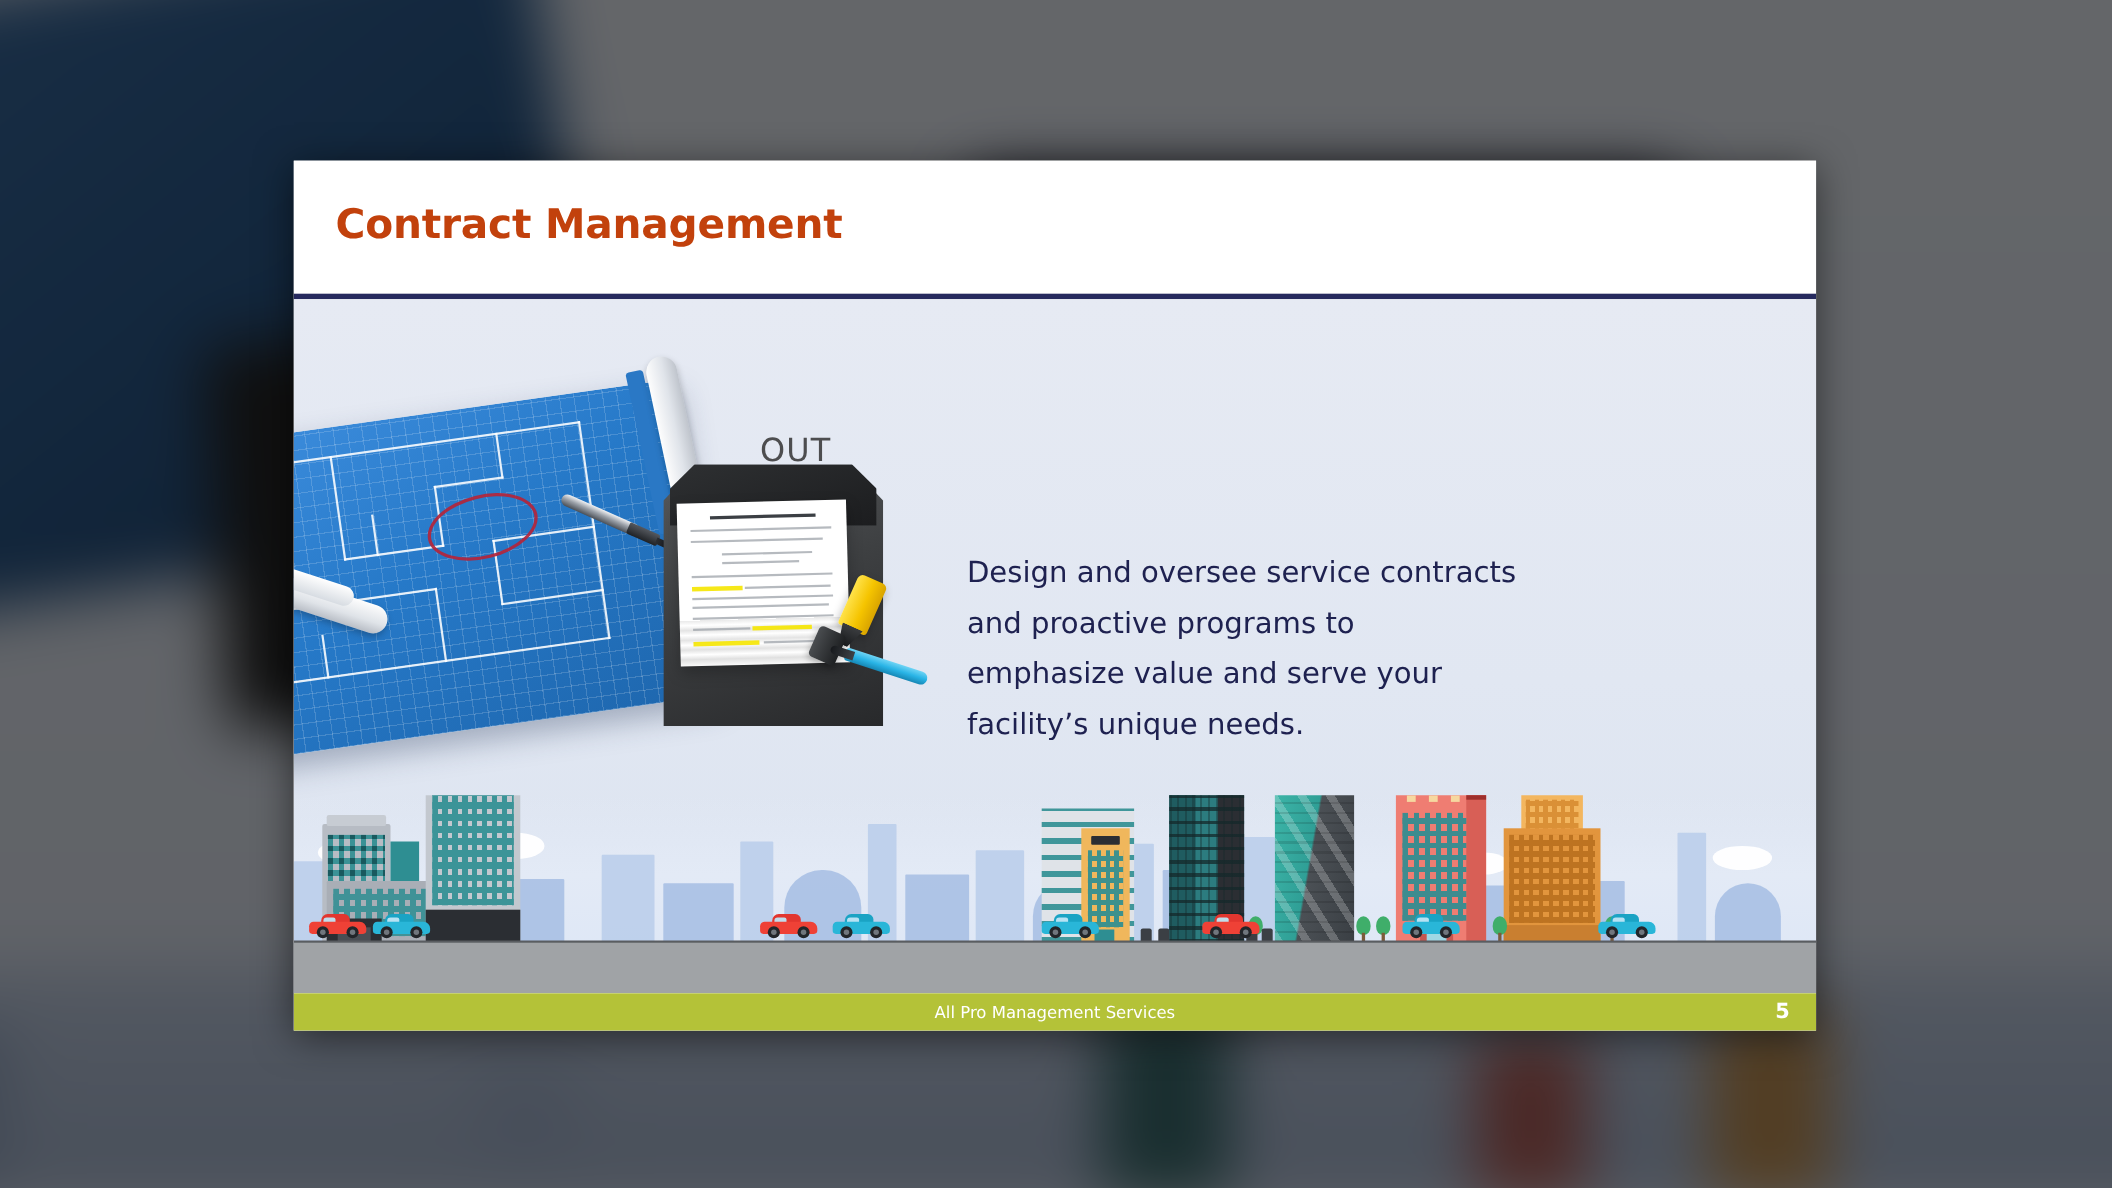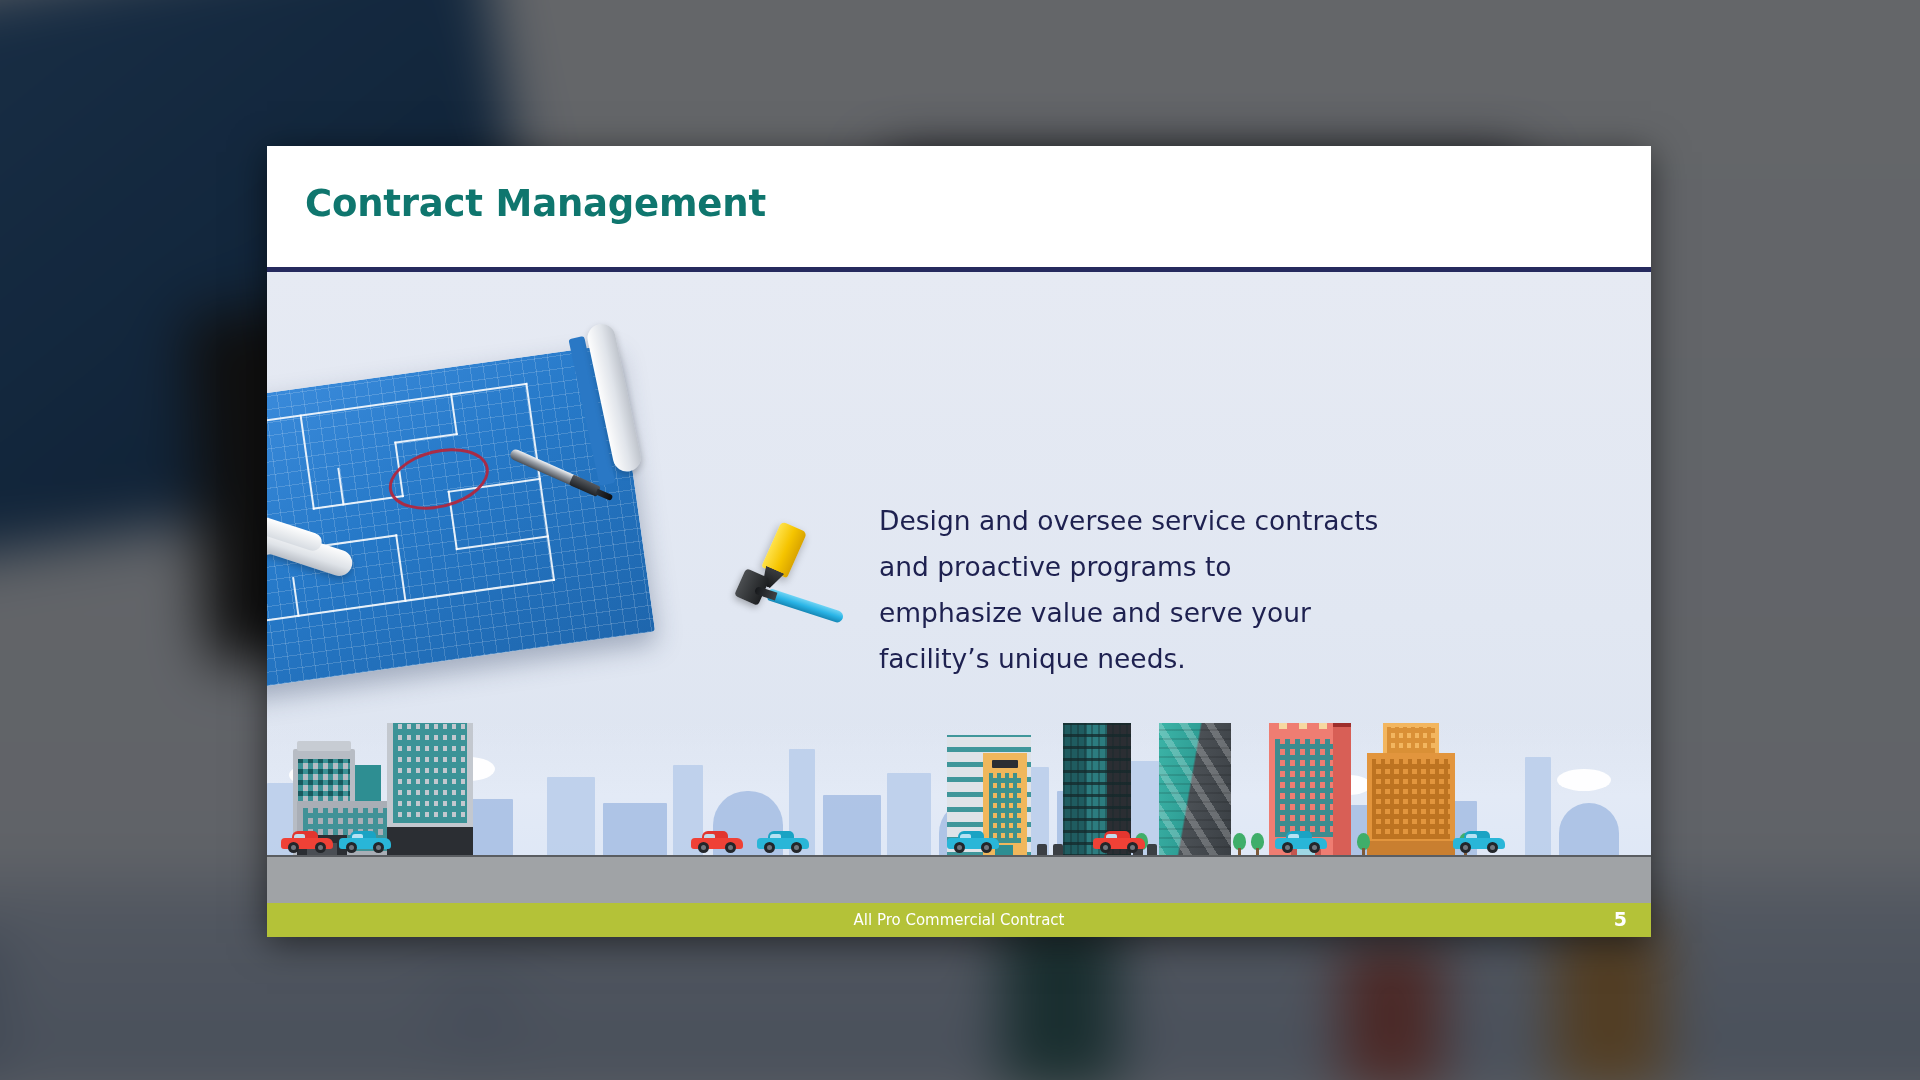--- a/index.html
+++ b/index.html
@@ -22,21 +22,21 @@
   .bd-line{height:44px;margin-bottom:36px;background:#23263a;border-radius:8px;}
   .bd-city{position:absolute;left:0;right:0;bottom:150px;height:200px;background:linear-gradient(180deg,#b9c9e4,#9fb4d6);}
   .bd-b{position:absolute;bottom:150px;border-radius:2px;}
 
   
   .slide{position:absolute;left:267px;top:146px;width:1384px;height:791px;
          background:#fff;box-shadow:0 6px 34px rgba(0,0,0,.55);overflow:hidden;}
 
   .slide-header{position:absolute;left:0;top:0;width:100%;height:121px;background:#fff;}
   .slide-title{position:absolute;left:38px;top:36px;font-size:37px;font-weight:bold;
-               color:#0f766e;letter-spacing:-.2px;white-space:nowrap;}
+               color:#c2410c;letter-spacing:-.2px;white-space:nowrap;}
   .hdr-rule{position:absolute;left:0;top:121px;width:100%;height:5px;background:#262a5e;}
 
   
   .logo{position:absolute;right:22px;top:14px;width:152px;height:92px;}
   .logo svg{display:block;}
   .logo-word{position:absolute;left:0;right:0;top:40px;text-align:center;
              font-size:25px;font-weight:bold;color:#22254f;letter-spacing:.5px;}
   .logo-tag{position:absolute;left:0;right:0;top:70px;text-align:center;
             font-size:9.5px;color:#3a3f66;letter-spacing:2.1px;}
 
@@ -215,20 +215,42 @@
         <div class="bp-rollL2"></div>
       </div>
 
       <div class="pen">
         <div class="body"></div>
           <div class="grip"></div>
           <div class="tip"></div>
       </div>
 
 
+      <div class="tray tray-out">
+        <div class="label">OUT</div>
+        <div class="shellB"></div>
+        <div class="rim"></div>
+        <div class="stack">
+          <div class="doc-head" style="left:30px;top:12px;width:96px"></div>
+          <div class="doc-line" style="left:12px;top:24px;width:128px"></div>
+          <div class="doc-line" style="left:12px;top:34px;width:120px"></div>
+          <div class="doc-line" style="left:40px;top:46px;width:82px"></div>
+          <div class="doc-line" style="left:40px;top:54px;width:70px"></div>
+          <div class="doc-line" style="left:12px;top:66px;width:128px"></div>
+          <div class="doc-hl" style="left:12px;top:76px;width:46px"></div>
+          <div class="doc-line" style="left:60px;top:77px;width:78px"></div>
+          <div class="doc-line" style="left:12px;top:86px;width:128px"></div>
+          <div class="doc-line" style="left:12px;top:94px;width:124px"></div>
+          <div class="doc-line" style="left:12px;top:104px;width:128px"></div>
+          <div class="doc-hl" style="left:66px;top:113px;width:54px"></div>
+          <div class="doc-line" style="left:12px;top:114px;width:52px"></div>
+          <div class="doc-hl" style="left:12px;top:126px;width:60px"></div>
+          <div class="doc-line" style="left:76px;top:127px;width:60px"></div>
+        </div>
+      </div>
 
       <div class="hl">
         <div class="barrel"></div>
           <div class="nib"></div>
       </div>
       <div class="hl-cap"></div>
 
       <div class="bpen">
         <div class="b"></div>
           <div class="t"></div>
@@ -453,18 +475,18 @@
               <i></i>
             </div>
           <div class="whl" style="left:34px">
               <i></i>
             </div>
         </div>
       </div>
     </div>
 
     <div class="footer">
-      <div class="footer-text">All Pro Commercial Contract</div>
+      <div class="footer-text">All Pro Management Services</div>
       <div class="footer-page">5</div>
     </div>
 
   </div>
 </div>
 
 </body></html>

